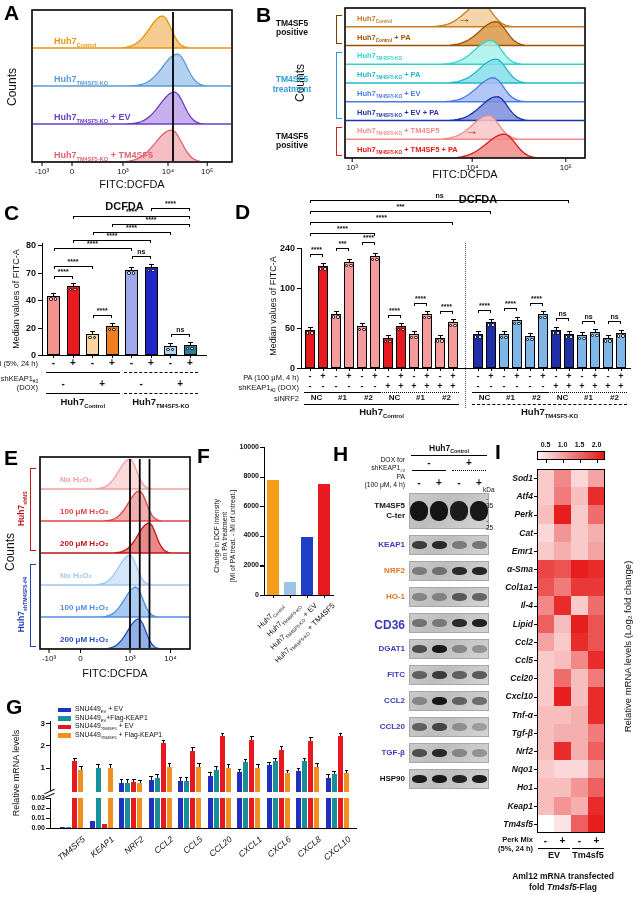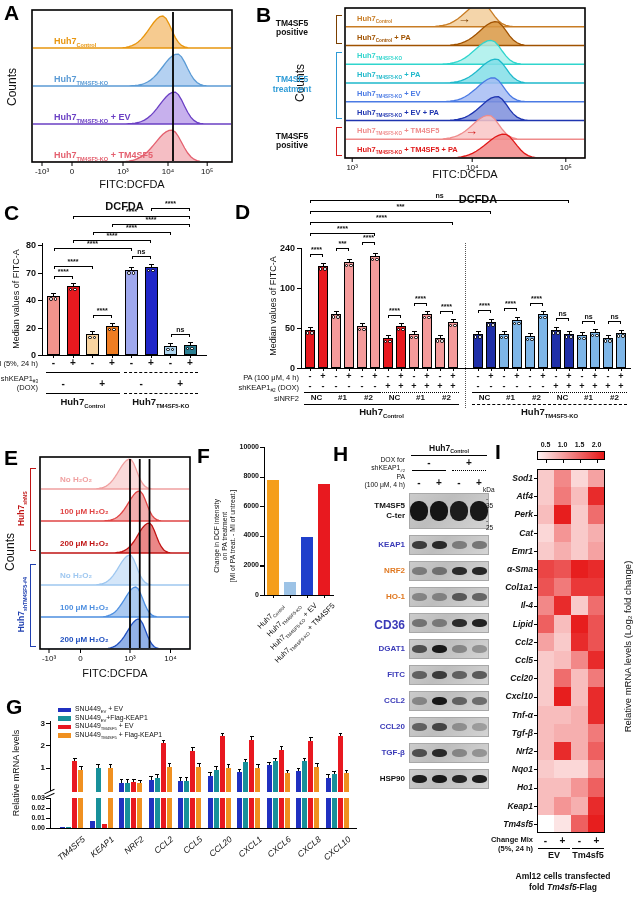--- a/index.html
+++ b/index.html
@@ -969,29 +969,29 @@
       <div style="position: absolute; left: 41px; top: 364.7px; width: 3px; height: 1px; background: rgb(0, 0, 0);"></div>
       <div style="position: absolute; left: 44px; top: 373.8px; width: 17px; height: 18.2px; background: rgb(255, 255, 255);"></div>
       <div style="position: absolute; left: 61px; top: 373.8px; width: 17px; height: 18.2px; background: rgb(252, 228, 228);"></div>
       <div style="position: absolute; left: 78px; top: 373.8px; width: 17px; height: 18.2px; background: rgb(238, 96, 96);"></div>
       <div style="position: absolute; left: 95px; top: 373.8px; width: 17px; height: 18.2px; background: rgb(231, 30, 30);"></div>
       <div style="position: absolute; left: 0px; top: 377.8px; width: 40px; text-align: right; font-size: 8.5px; font-weight: bold; font-style: italic;">Tm4sf5</div>
       <div style="position: absolute; left: 41px; top: 382.9px; width: 3px; height: 1px; background: rgb(0, 0, 0);"></div>
       <div style="position: absolute; left: 44px; top: 28px; width: 68px; height: 364px; border: 1.5px solid rgb(0, 0, 0); background: transparent;"></div>
       <div style="position: absolute; left: -61px; top: 200px; width: 390px; text-align: center; font-size: 9.5px; transform: rotate(-90deg); white-space: nowrap;">Relative mRNA levels (Log₂ fold change)</div>
       <div style="position: absolute; left: -6px; top: 394px; width: 46px; text-align: right; font-size: 7.5px; font-weight: bold; line-height: 1.2;">
-        <div>Change Mix</div>
+        <div>Perk Mix</div>
         <div>(5%, 24 h)</div>
       </div>
       <div style="position: absolute; left: 44px; top: 394px; width: 17px; text-align: center; font-size: 10px; font-weight: bold;">-</div>
       <div style="position: absolute; left: 61px; top: 394px; width: 17px; text-align: center; font-size: 10px; font-weight: bold;">+</div>
       <div style="position: absolute; left: 78px; top: 394px; width: 17px; text-align: center; font-size: 10px; font-weight: bold;">-</div>
       <div style="position: absolute; left: 95px; top: 394px; width: 17px; text-align: center; font-size: 10px; font-weight: bold;">+</div>
       <div style="position: absolute; left: 45px; top: 407px; width: 32px; height: 1.4px; background: rgb(0, 0, 0);"></div>
       <div style="position: absolute; left: 44px; top: 409px; width: 34px; text-align: center; font-size: 9px; font-weight: bold;">EV</div>
       <div style="position: absolute; left: 79px; top: 407px; width: 32px; height: 1.4px; background: rgb(0, 0, 0);"></div>
       <div style="position: absolute; left: 78px; top: 409px; width: 34px; text-align: center; font-size: 9px; font-weight: bold;">Tm4sf5</div>
       <div style="position: absolute; left: -20px; top: 430px; width: 180px; text-align: center; font-size: 8.5px; font-weight: bold; line-height: 1.25;">
-        <div><span>Aml12 cells transfected</span></div>
+        <div><span>Aml12 mRNA transfected</span></div>
         <div><span>fold </span><span class="it">Tm4sf5</span><span>-Flag</span></div>
       </div>
     </div>
 </div>
 
 </body></html>

